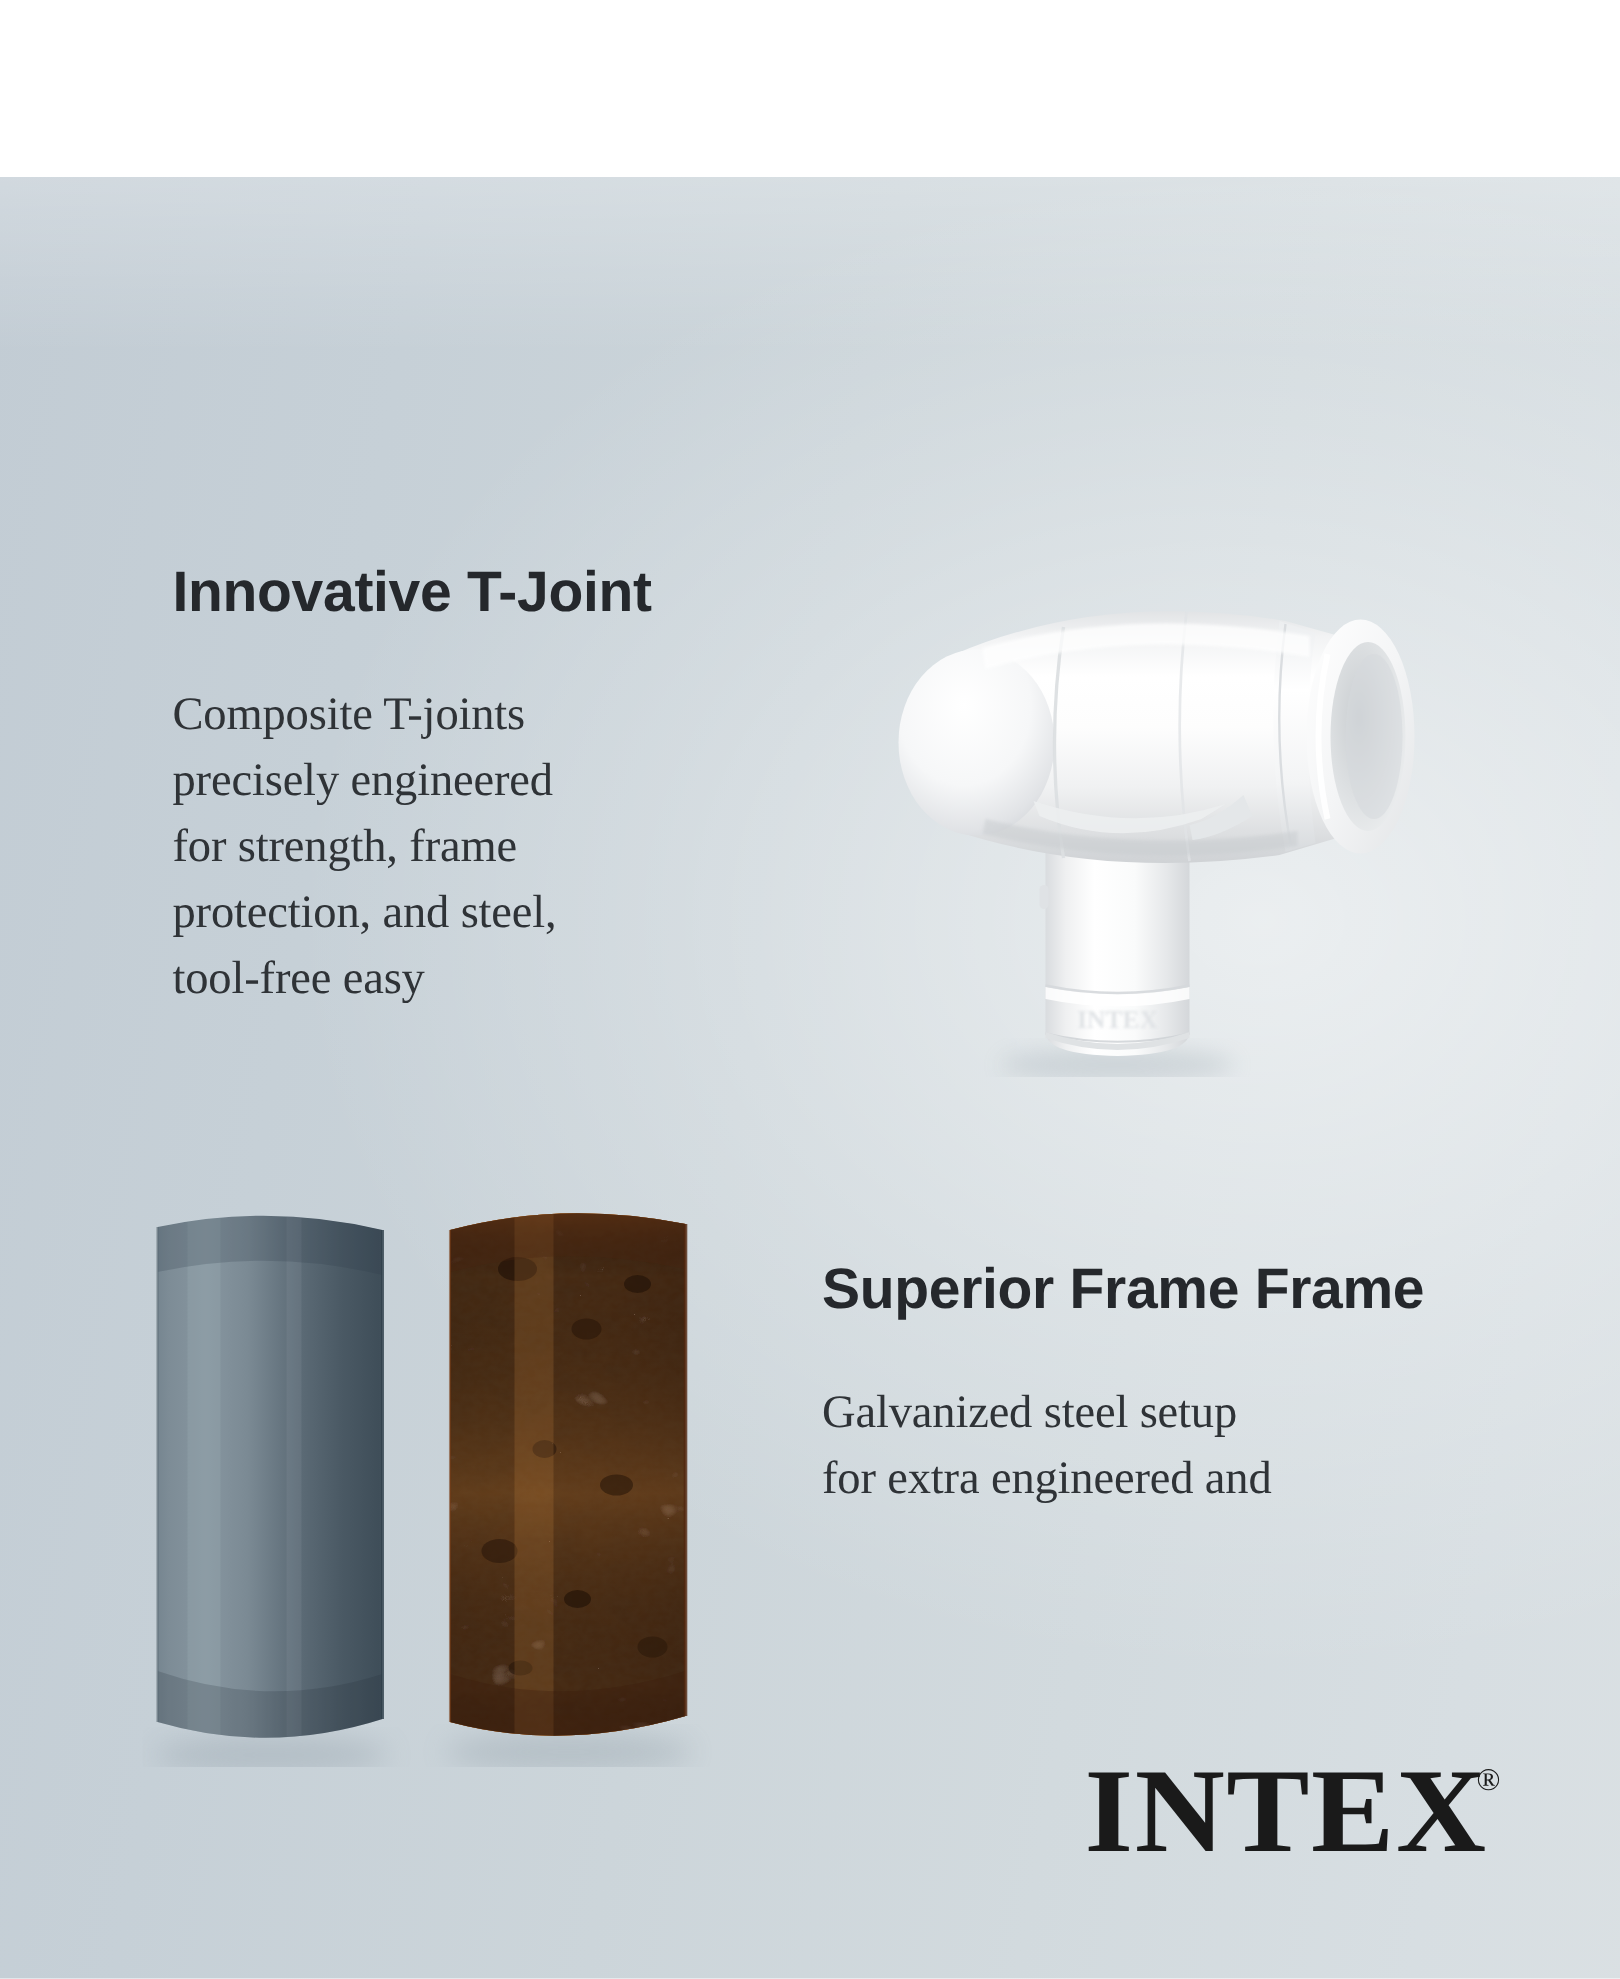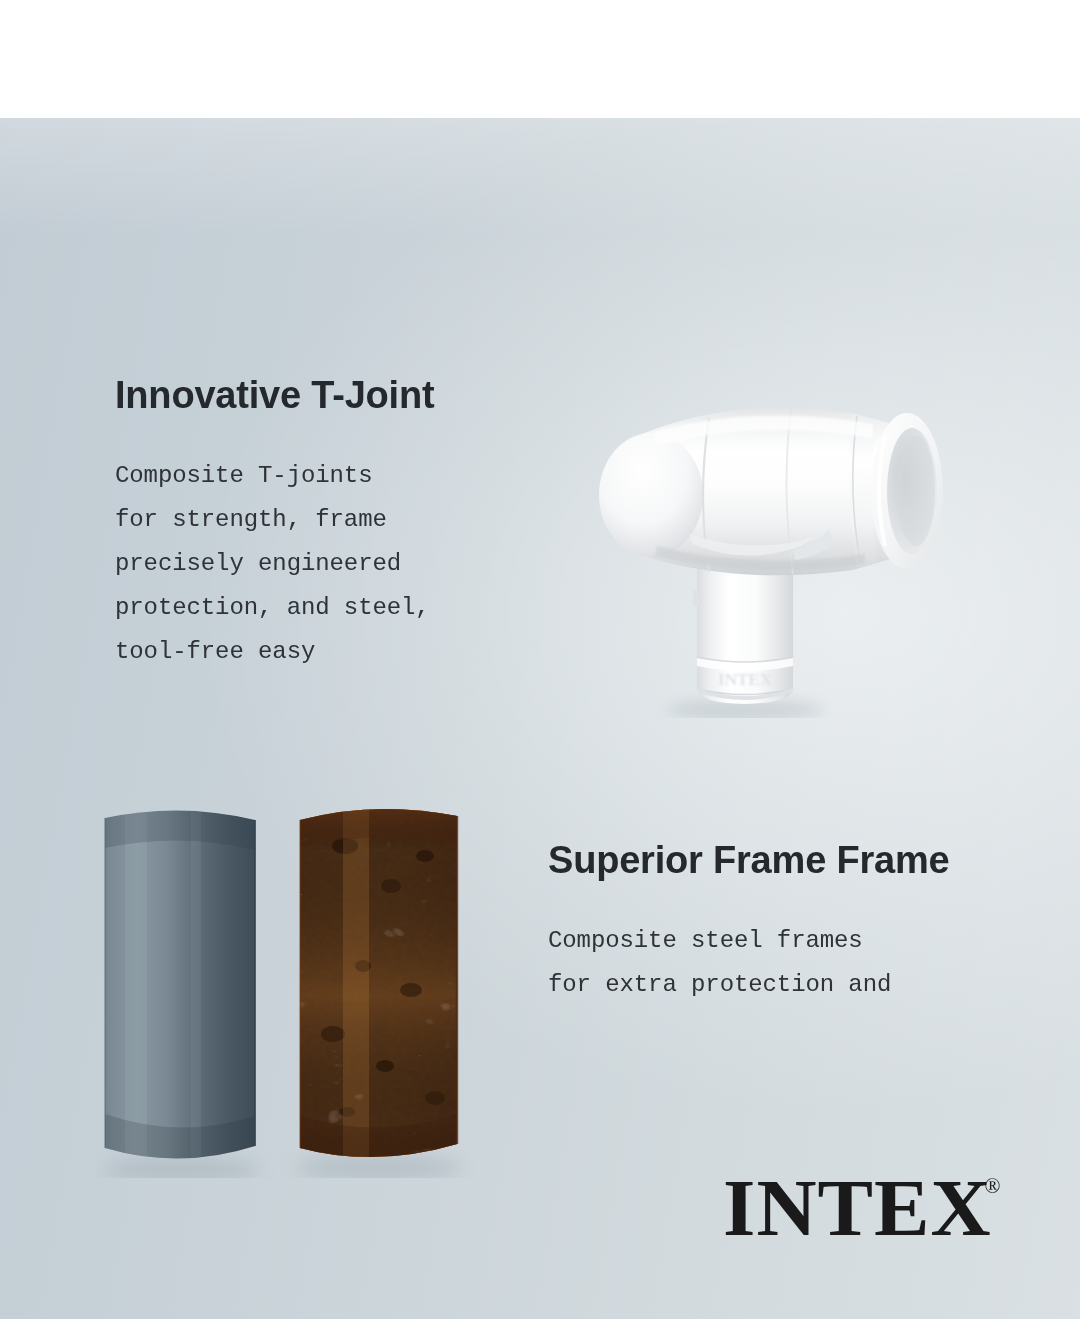--- a/index.html
+++ b/index.html
@@ -65,23 +65,23 @@
     font-weight: bold;
     font-size: 38px;
     letter-spacing: -0.2px;
     color: #25282c;
     line-height: 1.05;
     margin: 0;
     white-space: nowrap;
   }
 
   .body-copy {
-    font-family: Liberation Mono, monospace;
+    font-family: Liberation Serif, serif;
     font-weight: normal;
-    font-size: 24px;
+    font-size: 31px;
     line-height: 44px;
     color: #2f3337;
     margin: 0;
     letter-spacing: -0.1px;
   }
   .body-copy .ln { display: block; }
 
   #tjoint-text { left: 115px; top: 258px; width: 420px; }
   #tjoint-text .headline { margin-bottom: 38px; }
 
@@ -138,22 +138,22 @@
 <body>
 
 <div id="stage">
 
   <div id="panel">
 
     <div class="block" id="tjoint-text">
       <h2 class="headline">Innovative T-Joint</h2>
       <p class="body-copy">
         <span class="ln">Composite T-joints</span>
+        <span class="ln">precisely engineered</span>
         <span class="ln">for strength, frame</span>
-        <span class="ln">precisely engineered</span>
         <span class="ln">protection, and steel,</span>
         <span class="ln">tool-free easy</span>
       </p>
     </div>
 
     <div id="tjoint">
       <svg viewBox="0 0 390 360" width="390" height="360">
         <defs>
 
           <linearGradient id="barrelV" x1="0" y1="0" x2="0" y2="1">
@@ -377,22 +377,22 @@
           </g>
           <path d="M205 22 L205 350" stroke="#7a3d17" stroke-width="1.4" fill="none" opacity="0.6"></path>
           <path d="M362 18 L362 346" stroke="#51270f" stroke-width="2.4" fill="none" opacity="0.8"></path>
         </g>
       </svg>
     </div>
 
     <div class="block" id="frame-text">
       <h2 class="headline">Superior Frame Frame</h2>
       <p class="body-copy">
-        <span class="ln">Composite steel frames</span>
-        <span class="ln">for extra protection and</span>
+        <span class="ln">Galvanized steel setup</span>
+        <span class="ln">for extra engineered and</span>
       </p>
     </div>
 
     <div id="logo">
       <span class="wordmark">INTEX</span>
       <span class="reg">®</span>
     </div>
 
   </div>
 </div>

